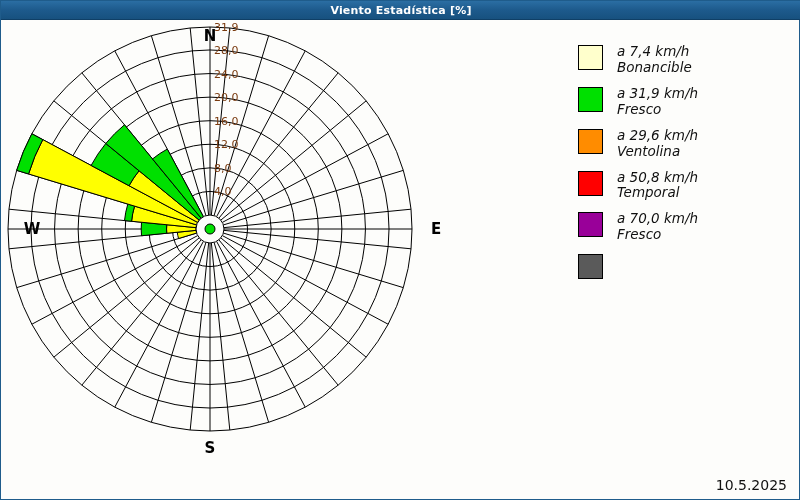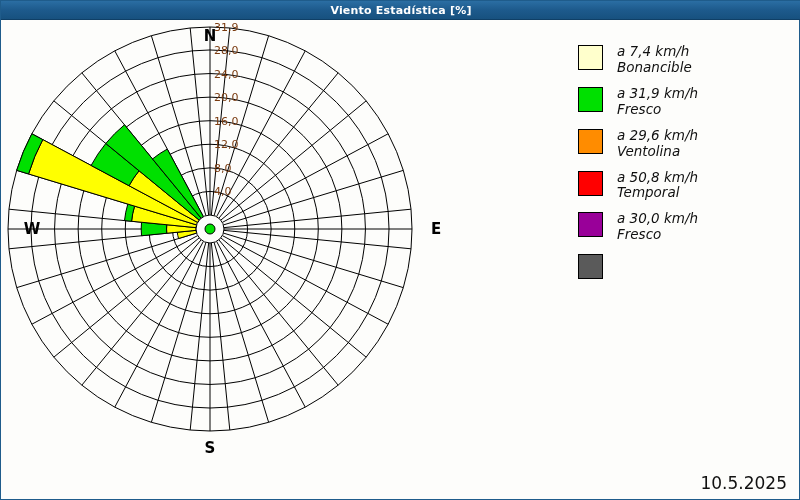--- a/index.html
+++ b/index.html
@@ -38,21 +38,21 @@
   .leg-swatch{
     width:23px;height:23px;border:1px solid #000;flex:0 0 auto;margin-top:1px;
   }
   .leg-txt{margin-left:14px;line-height:1.18;}
   .leg-l1,.leg-l2{
     font-size:13.5px;color:#101010;white-space:nowrap;
     font-family:"DejaVu Sans","Liberation Sans",sans-serif;
   }
   
   #datestamp{
-    position:absolute;right:12px;bottom:6px;font-size:17px;color:#111;
+    position:absolute;right:12px;bottom:6px;font-size:14px;color:#111;
     font-family:"DejaVu Sans","Liberation Sans",sans-serif;
   }
   text{font-family:"DejaVu Sans","Liberation Sans",sans-serif;}
   .compass{font-size:15px;font-weight:bold;fill:#000;}
   .rlabel{font-size:11px;fill:#7a3b10;}
 </style>
 </head>
 <body>
 
 <div id="app">
@@ -167,21 +167,21 @@
       <div class="leg-row">
         <span class="leg-swatch" style="background: rgb(255, 0, 0);"></span>
         <span class="leg-txt">
           <div class="leg-l1">a 50,8 km/h</div>
           <div class="leg-l2">Temporal</div>
         </span>
       </div>
       <div class="leg-row">
         <span class="leg-swatch" style="background: rgb(153, 0, 153);"></span>
         <span class="leg-txt">
-          <div class="leg-l1">a 30,0 km/h</div>
+          <div class="leg-l1">a 70,0 km/h</div>
           <div class="leg-l2">Fresco</div>
         </span>
       </div>
       <div class="leg-row">
         <span class="leg-swatch" style="background: rgb(90, 90, 90);"></span>
       </div>
     </div>
 
     <div id="datestamp">10.5.2025</div>
   </div>

